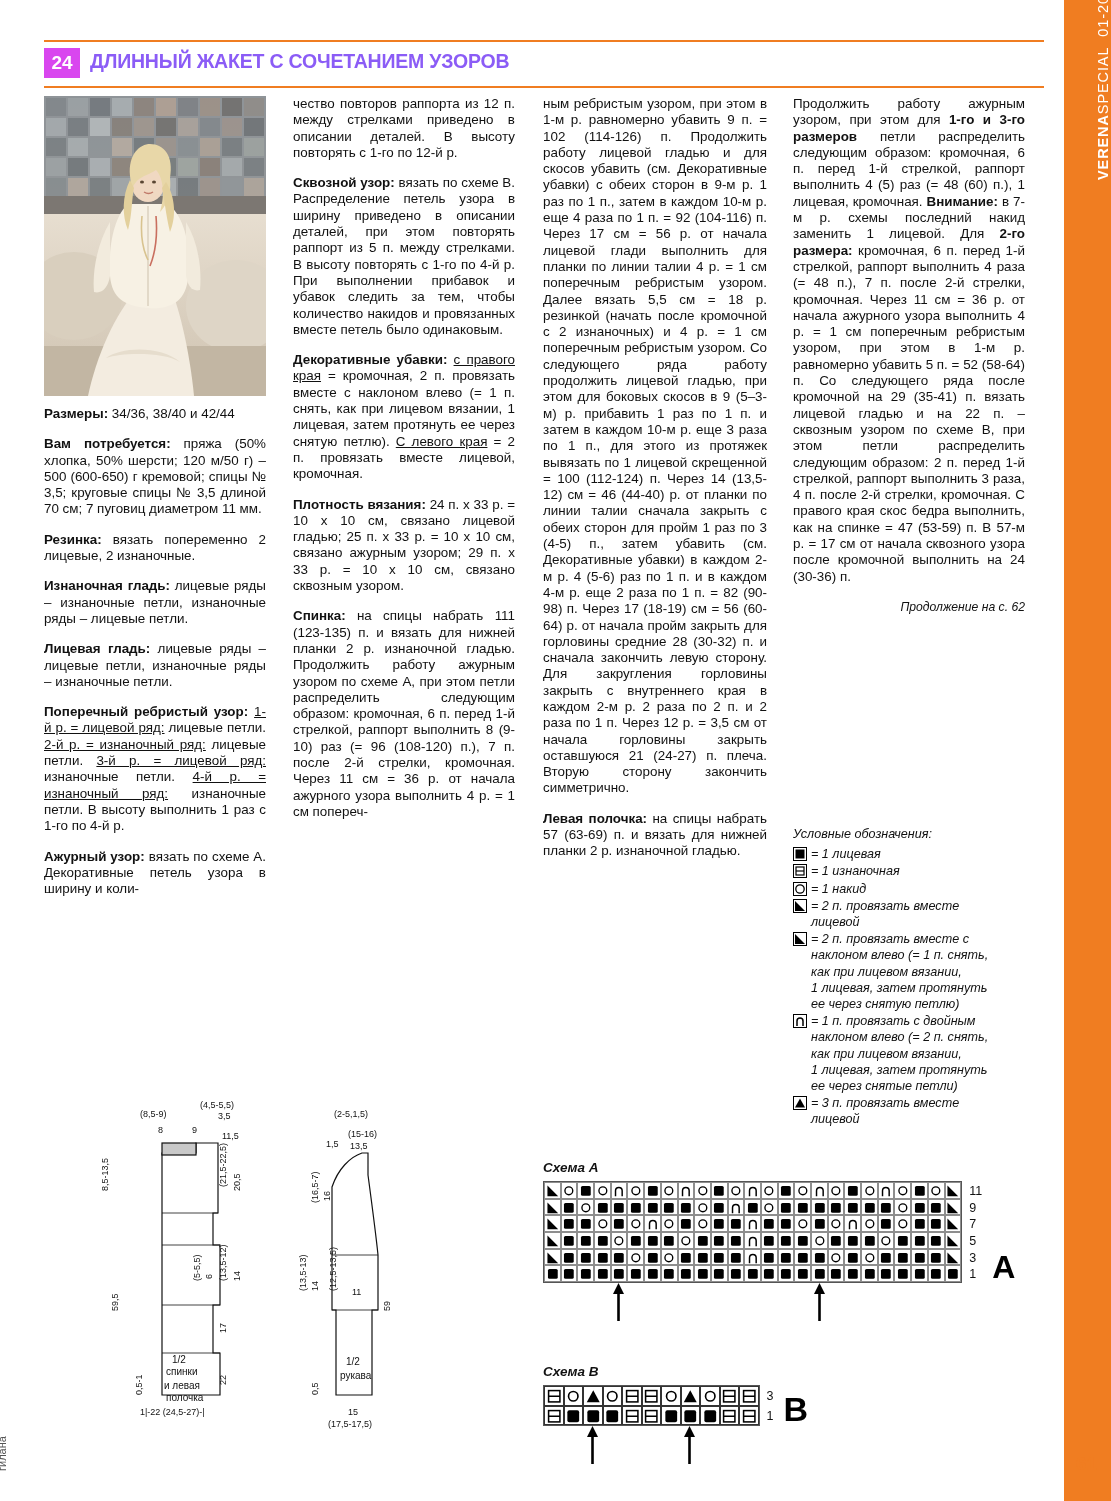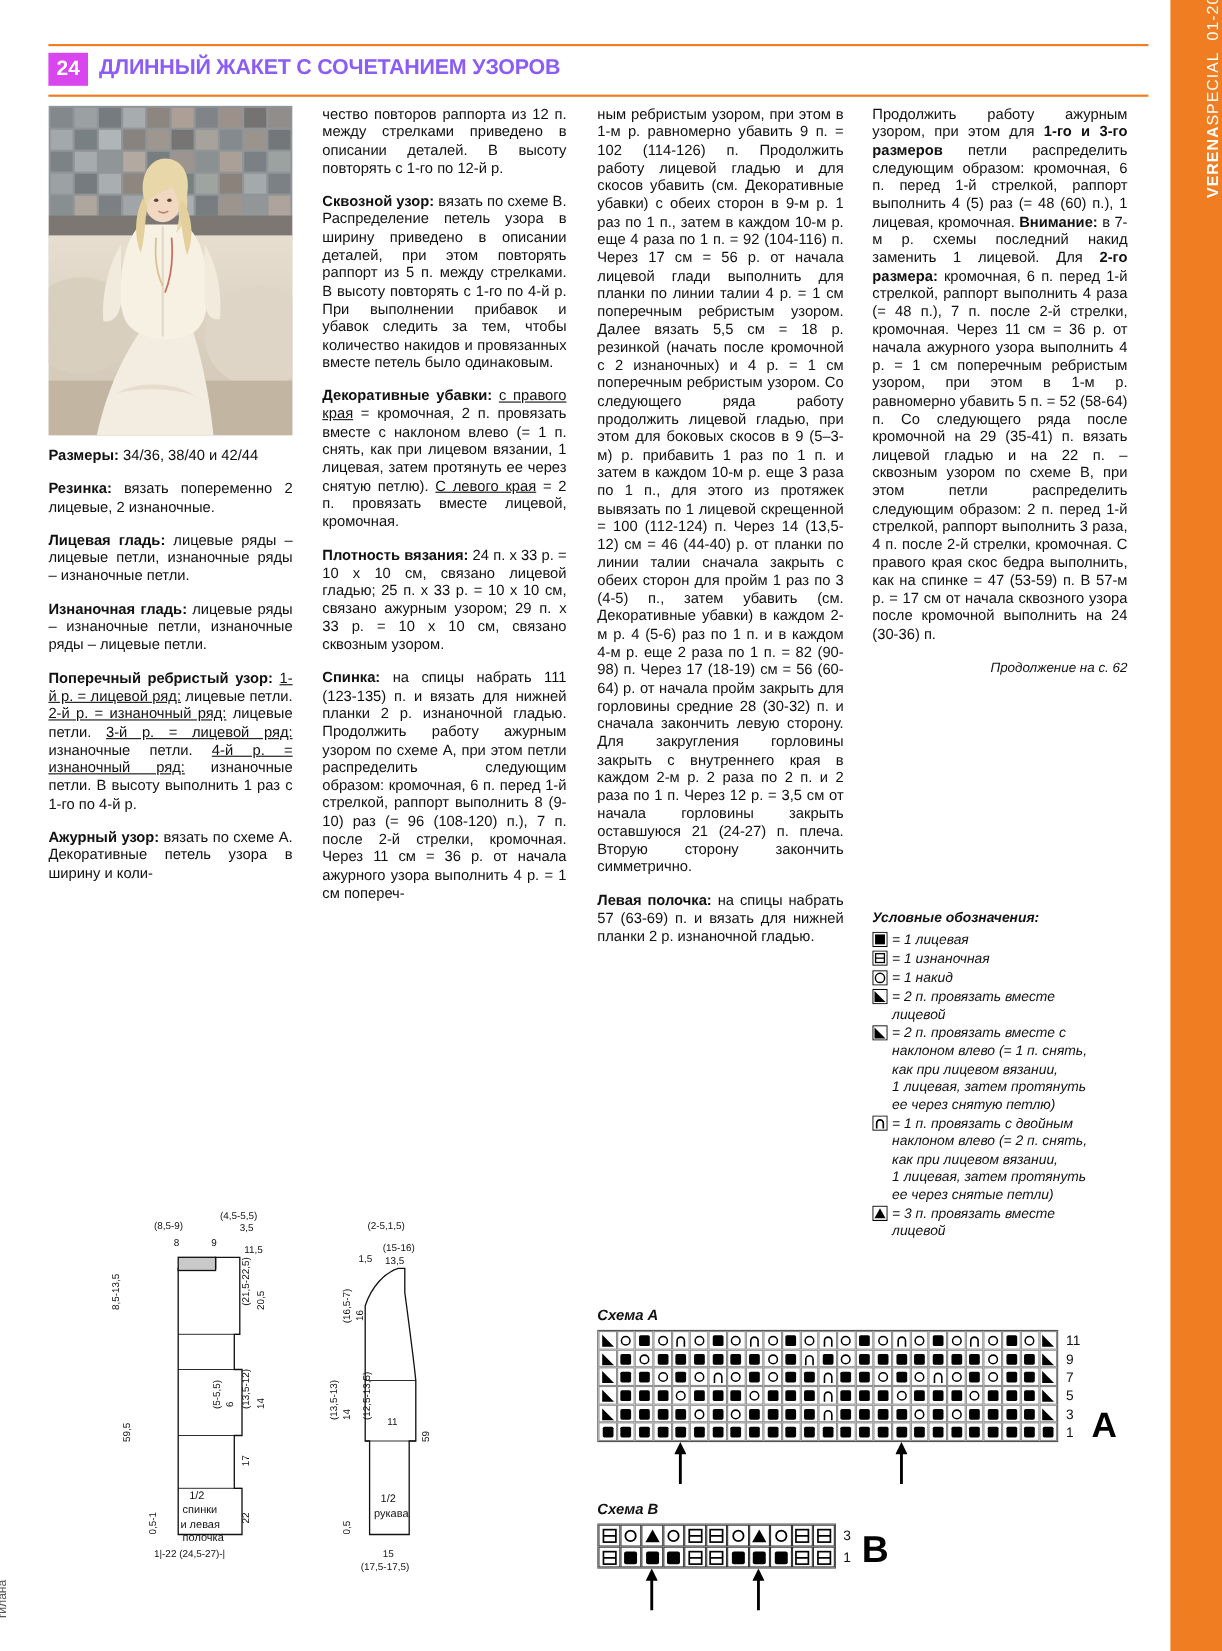--- a/index.html
+++ b/index.html
@@ -90,42 +90,42 @@
     font-weight:normal;
     font-size:12.2px;
     margin-top:2px;
   }
 
   
   .legend {
     position:absolute; left:793px; top:826px; width:245px;
     font-style:italic; font-size:12.6px; line-height:16.2px; color:#111;
   }
-  .legend-title { font-weight:bold; margin-bottom:4px; }
+  .legend-title { font-weight:normal; margin-bottom:4px; }
   .legend-row { display:flex; align-items:flex-start; margin-bottom:1px; }
   .legend-sym {
     flex:0 0 auto;
     width:14px; height:14px;
     margin-right:4px; margin-top:1px;
   }
   .legend-txt { flex:1 1 auto; }
   .legend-txt .ind { display:block; padding-left:0; }
 
   
   .legend-sym svg, .cell svg { display:block; }
 
   
   .schematics {
     position:absolute; left:100px; top:1095px;
     width:420px; height:390px;
   }
 
   
   .chart-block { position:absolute; }
-  .chart-a { left:543px; top:1188px; }
+  .chart-a { left:543px; top:1160px; }
   .chart-b { left:543px; top:1364px; }
   .chart-label {
     font-style:italic; font-weight:bold; font-size:13.5px;
     color:#111; margin-bottom:6px;
   }
   .grid-wrap { display:flex; align-items:flex-end; }
   .grid {
     border:1.4px solid #555;
     display:flex; flex-direction:column;
     background:#fff;
@@ -271,23 +271,24 @@
     <path d="M86 84 C78 100 78 120 84 134 C88 120 88 100 90 92 Z" fill="#e3d09c"></path>
     <path d="M122 86 C132 102 132 122 126 136 C122 120 120 100 118 92 Z" fill="#e3d09c"></path>
     <ellipse cx="98" cy="86" rx="2" ry="1.6" fill="#5a4633"></ellipse>
     <ellipse cx="110" cy="86" rx="2" ry="1.6" fill="#5a4633"></ellipse>
     <path d="M100 96 C103 98 106 98 109 96" stroke="#c07a6a" stroke-width="1.4" fill="none"></path>
   </svg>
 </div>
 
 <div class="col c1">
   <p><b>Размеры:</b><span> 34/36, 38/40 и 42/44</span></p>
+  <p><b>Вам потребуется:</b><span> пряжа (50% хлопка, 50% шерсти; 120 м/50 г) – 500 (600-650) г кремовой; спицы № 3,5; круговые спицы № 3,5 длиной 70 см; 7 пуговиц диаметром 11 мм.</span></p>
   <p><b>Резинка:</b><span> вязать попеременно 2 лицевые, 2 изнаночные.</span></p>
+  <p><b>Изнаночная гладь:</b><span> лицевые ряды – изнаночные петли, изнаночные ряды – лицевые петли.</span></p>
   <p><b>Лицевая гладь:</b><span> лицевые ряды – лицевые петли, изнаночные ряды – изнаночные петли.</span></p>
-  <p><b>Изнаночная гладь:</b><span> лицевые ряды – изнаночные петли, изнаночные ряды – лицевые петли.</span></p>
   <p><b>Поперечный ребристый узор:</b>
     <u>1-й р. = лицевой ряд:</u><span> лицевые петли. </span><u>2-й р. = изнаночный ряд:</u><span> лицевые петли. </span><u>3-й р. = лицевой ряд:</u><span> изнаночные петли. </span><u>4-й р. = изнаночный ряд:</u><span> изнаночные петли. В высоту выполнить 1 раз с 1-го по 4-й р.</span></p>
   <p><b>Ажурный узор:</b><span> вязать по схеме A. Декоративные петель узора в ширину и коли-</span></p>
 </div>
 
 <div class="col c2">
   <p>чество повторов раппорта из 12 п. между стрелками приведено в описании деталей. В высоту повторять с 1-го по 12-й р.</p>
   <p><b>Сквозной узор:</b><span> вязать по схеме B. Распределение петель узора в ширину приведено в описании деталей, при этом повторять раппорт из 5 п. между стрелками. В высоту повторять с 1-го по 4-й р. При выполнении прибавок и убавок следить за тем, чтобы количество накидов и провязанных вместе петель было одинаковым.</span></p>
   <p><b>Декоративные убавки:</b> <u>с правого края</u><span> = кромочная, 2 п. провязать вместе с наклоном влево (= 1 п. снять, как при лицевом вязании, 1 лицевая, затем протянуть ее через снятую петлю). </span><u>С левого края</u><span> = 2 п. провязать вместе лицевой, кромочная.</span></p>
   <p><b>Плотность вязания:</b><span> 24 п. x 33 р. = 10 x 10 см, связано лицевой гладью; 25 п. x 33 р. = 10 x 10 см, связано ажурным узором; 29 п. x 33 р. = 10 x 10 см, связано сквозным узором.</span></p>

